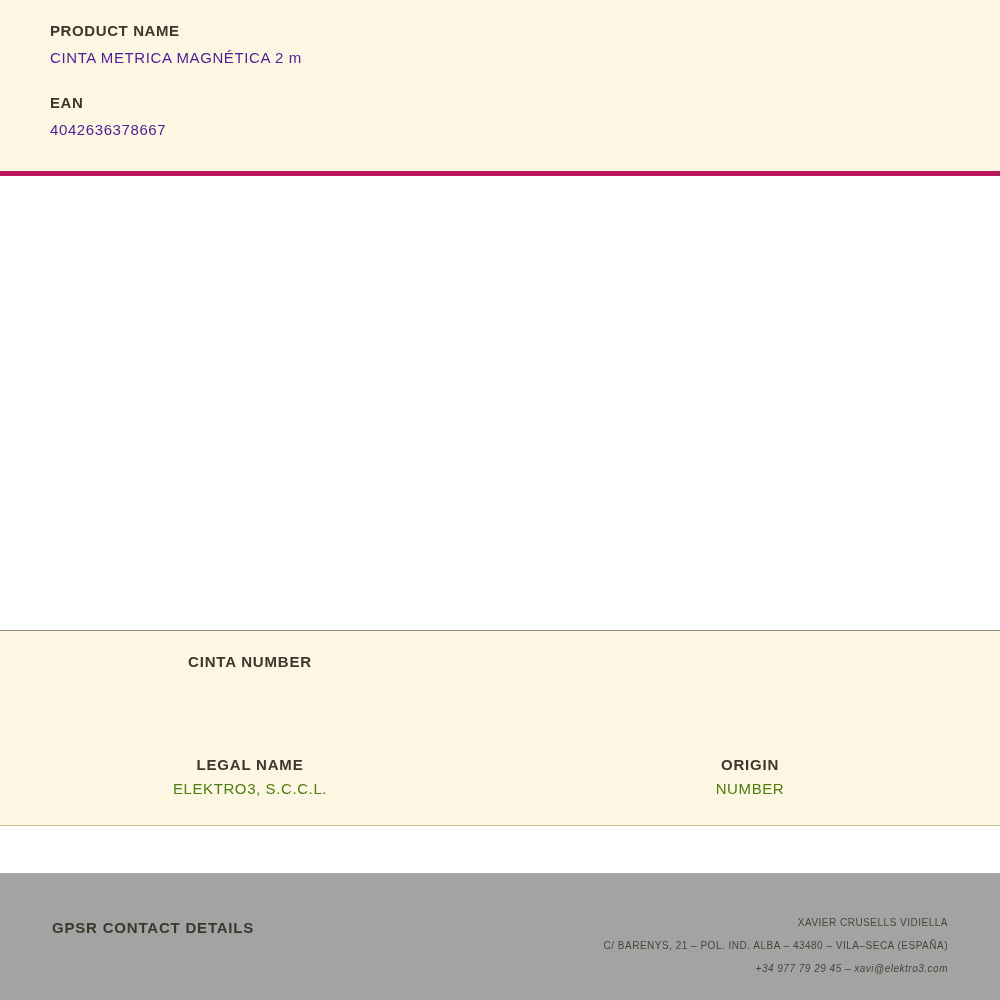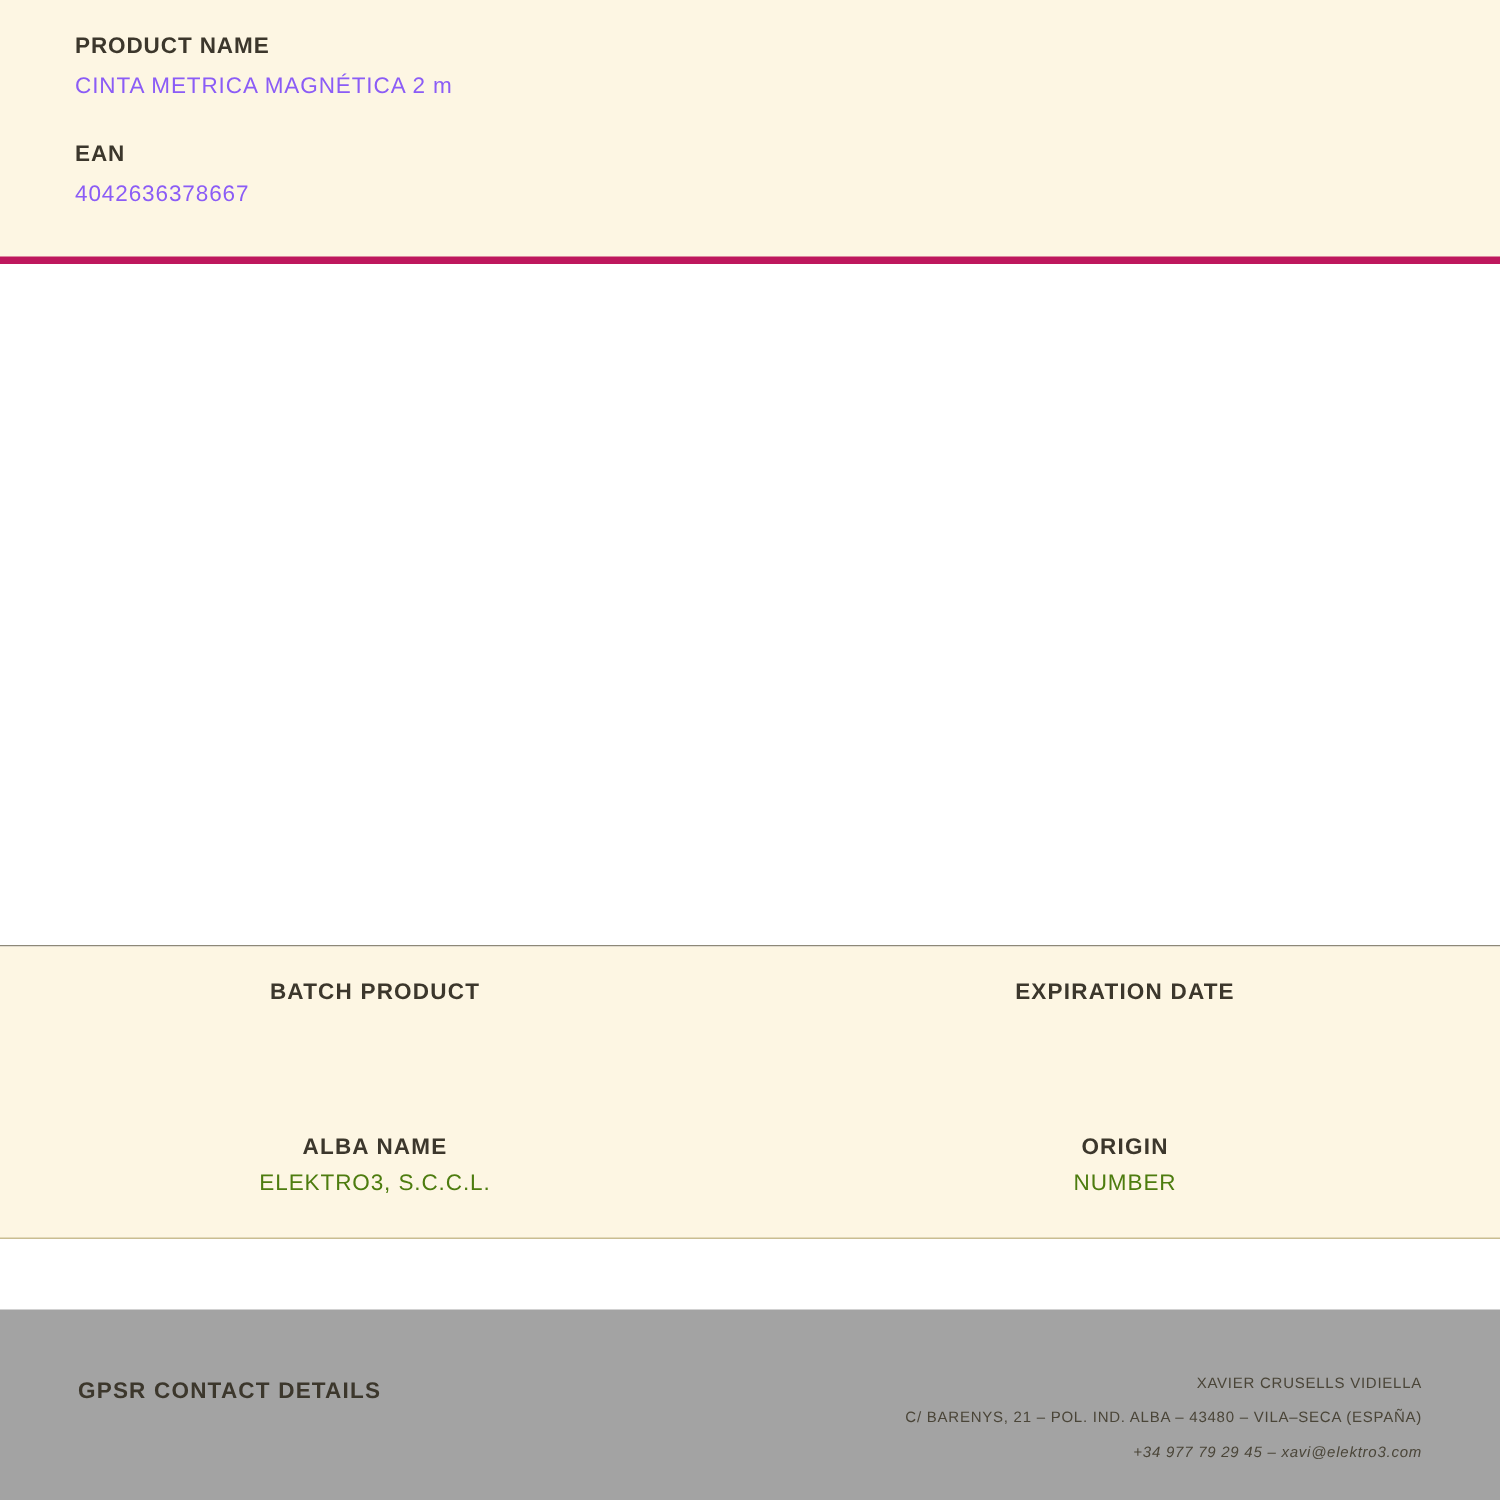--- a/index.html
+++ b/index.html
@@ -35,21 +35,21 @@
     font-size: 15px;
     font-weight: bold;
     letter-spacing: 0.6px;
     color: #3c372c;
     margin: 0 0 10px 0;
   }
 
   .field-value {
     font-size: 15px;
     letter-spacing: 0.6px;
-    color: #8b5cf6;
+    color: #4c1d95;
     margin: 0;
   }
 
   .field-group {
     margin-bottom: 28px;
   }
   .field-group:last-child {
     margin-bottom: 0;
   }
 
@@ -150,34 +150,30 @@
       <p class="field-label">EAN</p>
       <p class="field-value">4042636378667</p>
     </div>
   </div>
 
   <div class="blank-area"></div>
 
   <div class="mid-block">
     <div class="two-col">
       <div class="col">
-        <p class="col-label">BATCH PRODUCT</p>
-        <p class="col-value"></p>
-      </div>
-      <div class="col">
-        <p class="col-label">EXPIRATION DATE</p>
+        <p class="col-label">CINTA NUMBER</p>
         <p class="col-value"></p>
       </div>
     </div>
 
     <div class="row-spacer"></div>
 
     <div class="two-col">
       <div class="col">
-        <p class="col-label">ALBA NAME</p>
+        <p class="col-label">LEGAL NAME</p>
         <p class="col-value">ELEKTRO3, S.C.C.L.</p>
       </div>
       <div class="col">
         <p class="col-label">ORIGIN</p>
         <p class="col-value">NUMBER</p>
       </div>
     </div>
   </div>
 
   <div class="footer-block">

